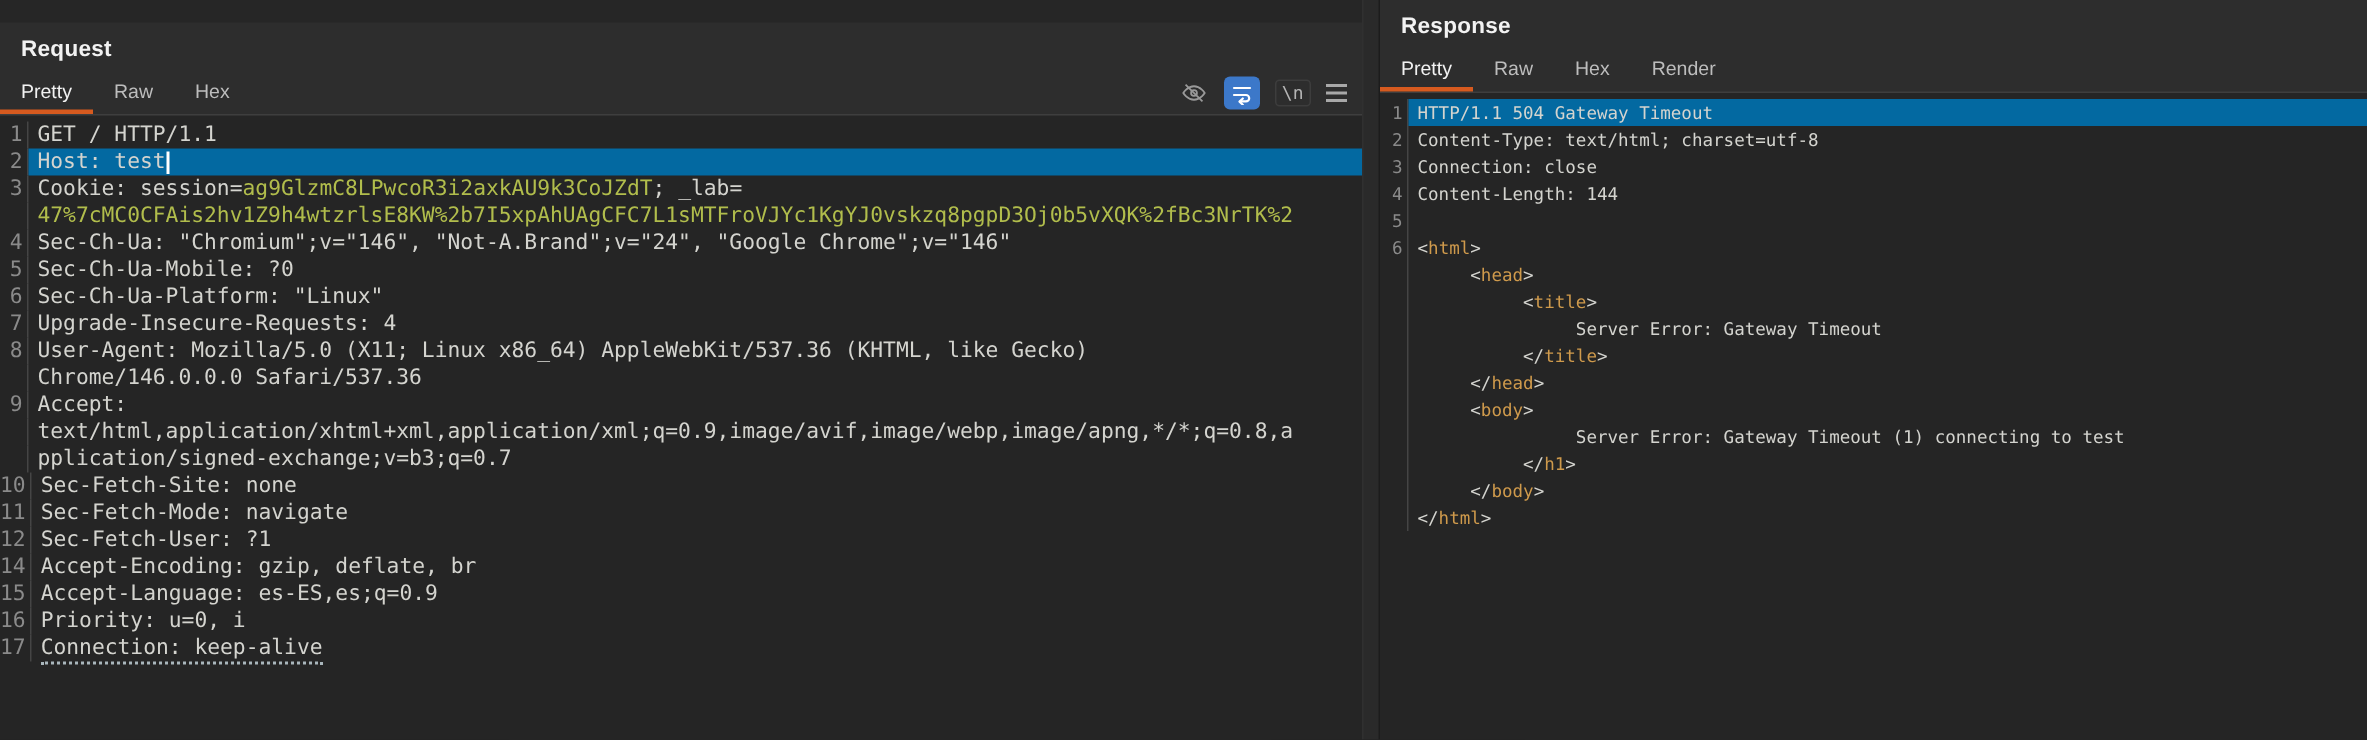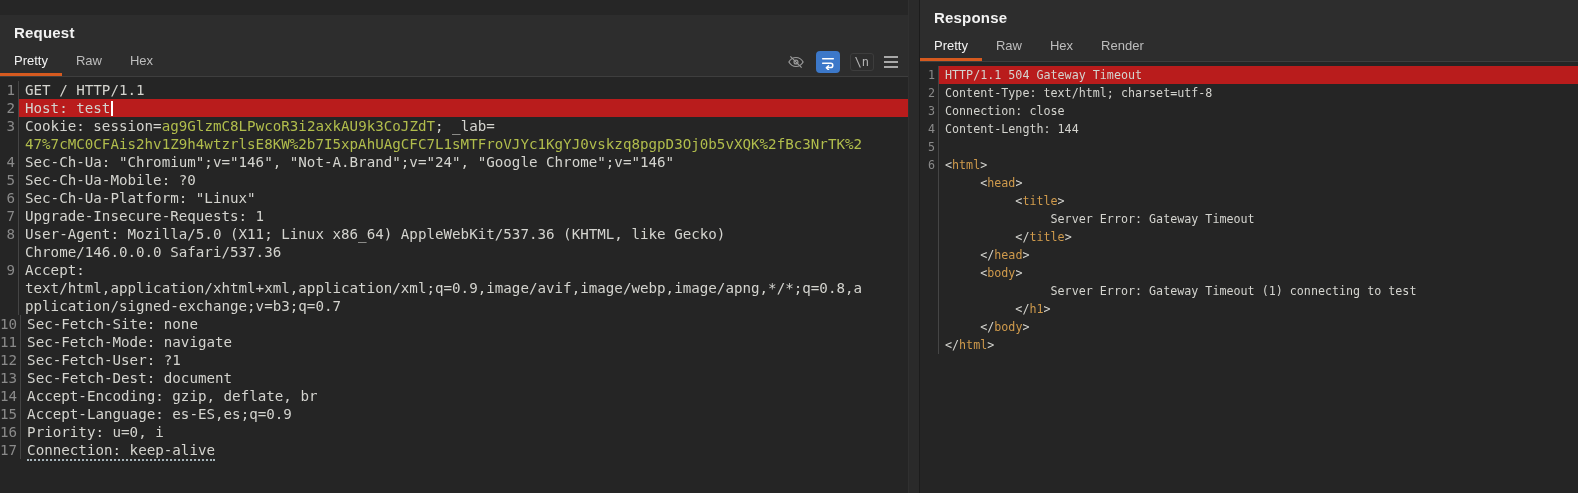--- a/index.html
+++ b/index.html
@@ -43,21 +43,21 @@
   .editor { flex: 1; overflow: hidden; background: #252525; padding-top: 4px; }
   .code-row { display: flex; height: 18px; line-height: 18px; white-space: pre; }
   .ln {
     flex: 0 0 19px; text-align: right; padding-right: 3px;
     color: #8a8a8a; border-right: 1px solid #454545;
     font-family: "DejaVu Sans Mono", monospace;
   }
   .code-text { flex: 1; padding-left: 6px; font-family: "DejaVu Sans Mono", monospace; color: #d4d4cf; }
   .request  .ln, .request  .code-text { font-size: 14.2px; }
   .response .ln, .response .code-text { font-size: 11.7px; }
-  .code-row.current .code-text { background: #b91c1c; }
+  .code-row.current .code-text { background: #0369a1; }
   .green  { color: #b1bd4c; }
   .tag    { color: #cf9a4c; }
   .dotted { border-bottom: 2px dotted #a9b6bc; padding-bottom: 1px; }
   .caret {
     display: inline-block; width: 2px; height: 15px; background: #ffffff;
     vertical-align: text-bottom; margin-left: 1px;
   }
 </style>
 </head>
 <body>
@@ -94,30 +94,29 @@
     </div>
   </div>
   <div class="editor">
       <div class="code-row"><span class="ln">1</span><span class="code-text"><span>GET / HTTP/1.1</span></span></div>
       <div class="code-row current"><span class="ln">2</span><span class="code-text"><span>Host: test</span><span class="caret"></span></span></div>
       <div class="code-row"><span class="ln">3</span><span class="code-text"><span>Cookie: session=</span><span class="green">ag9GlzmC8LPwcoR3i2axkAU9k3CoJZdT</span><span>; _lab=</span></span></div>
       <div class="code-row"><span class="ln"></span><span class="code-text"><span class="green">47%7cMC0CFAis2hv1Z9h4wtzrlsE8KW%2b7I5xpAhUAgCFC7L1sMTFroVJYc1KgYJ0vskzq8pgpD3Oj0b5vXQK%2fBc3NrTK%2</span></span></div>
       <div class="code-row"><span class="ln">4</span><span class="code-text"><span>Sec-Ch-Ua: "Chromium";v="146", "Not-A.Brand";v="24", "Google Chrome";v="146"</span></span></div>
       <div class="code-row"><span class="ln">5</span><span class="code-text"><span>Sec-Ch-Ua-Mobile: ?0</span></span></div>
       <div class="code-row"><span class="ln">6</span><span class="code-text"><span>Sec-Ch-Ua-Platform: "Linux"</span></span></div>
-      <div class="code-row"><span class="ln">7</span><span class="code-text"><span>Upgrade-Insecure-Requests: 1</span></span></div>
+      <div class="code-row"><span class="ln">7</span><span class="code-text"><span>Upgrade-Insecure-Requests: 4</span></span></div>
       <div class="code-row"><span class="ln">8</span><span class="code-text"><span>User-Agent: Mozilla/5.0 (X11; Linux x86_64) AppleWebKit/537.36 (KHTML, like Gecko)</span></span></div>
       <div class="code-row"><span class="ln"></span><span class="code-text"><span>Chrome/146.0.0.0 Safari/537.36</span></span></div>
       <div class="code-row"><span class="ln">9</span><span class="code-text"><span>Accept:</span></span></div>
       <div class="code-row"><span class="ln"></span><span class="code-text"><span>text/html,application/xhtml+xml,application/xml;q=0.9,image/avif,image/webp,image/apng,*/*;q=0.8,a</span></span></div>
       <div class="code-row"><span class="ln"></span><span class="code-text"><span>pplication/signed-exchange;v=b3;q=0.7</span></span></div>
       <div class="code-row"><span class="ln">10</span><span class="code-text"><span>Sec-Fetch-Site: none</span></span></div>
       <div class="code-row"><span class="ln">11</span><span class="code-text"><span>Sec-Fetch-Mode: navigate</span></span></div>
       <div class="code-row"><span class="ln">12</span><span class="code-text"><span>Sec-Fetch-User: ?1</span></span></div>
-      <div class="code-row"><span class="ln">13</span><span class="code-text"><span>Sec-Fetch-Dest: document</span></span></div>
       <div class="code-row"><span class="ln">14</span><span class="code-text"><span>Accept-Encoding: gzip, deflate, br</span></span></div>
       <div class="code-row"><span class="ln">15</span><span class="code-text"><span>Accept-Language: es-ES,es;q=0.9</span></span></div>
       <div class="code-row"><span class="ln">16</span><span class="code-text"><span>Priority: u=0, i</span></span></div>
       <div class="code-row"><span class="ln">17</span><span class="code-text"><span class="dotted">Connection: keep-alive</span></span></div>
     </div>
 </div>
 
 <div class="divider"></div>
 
 <div class="panel response">

